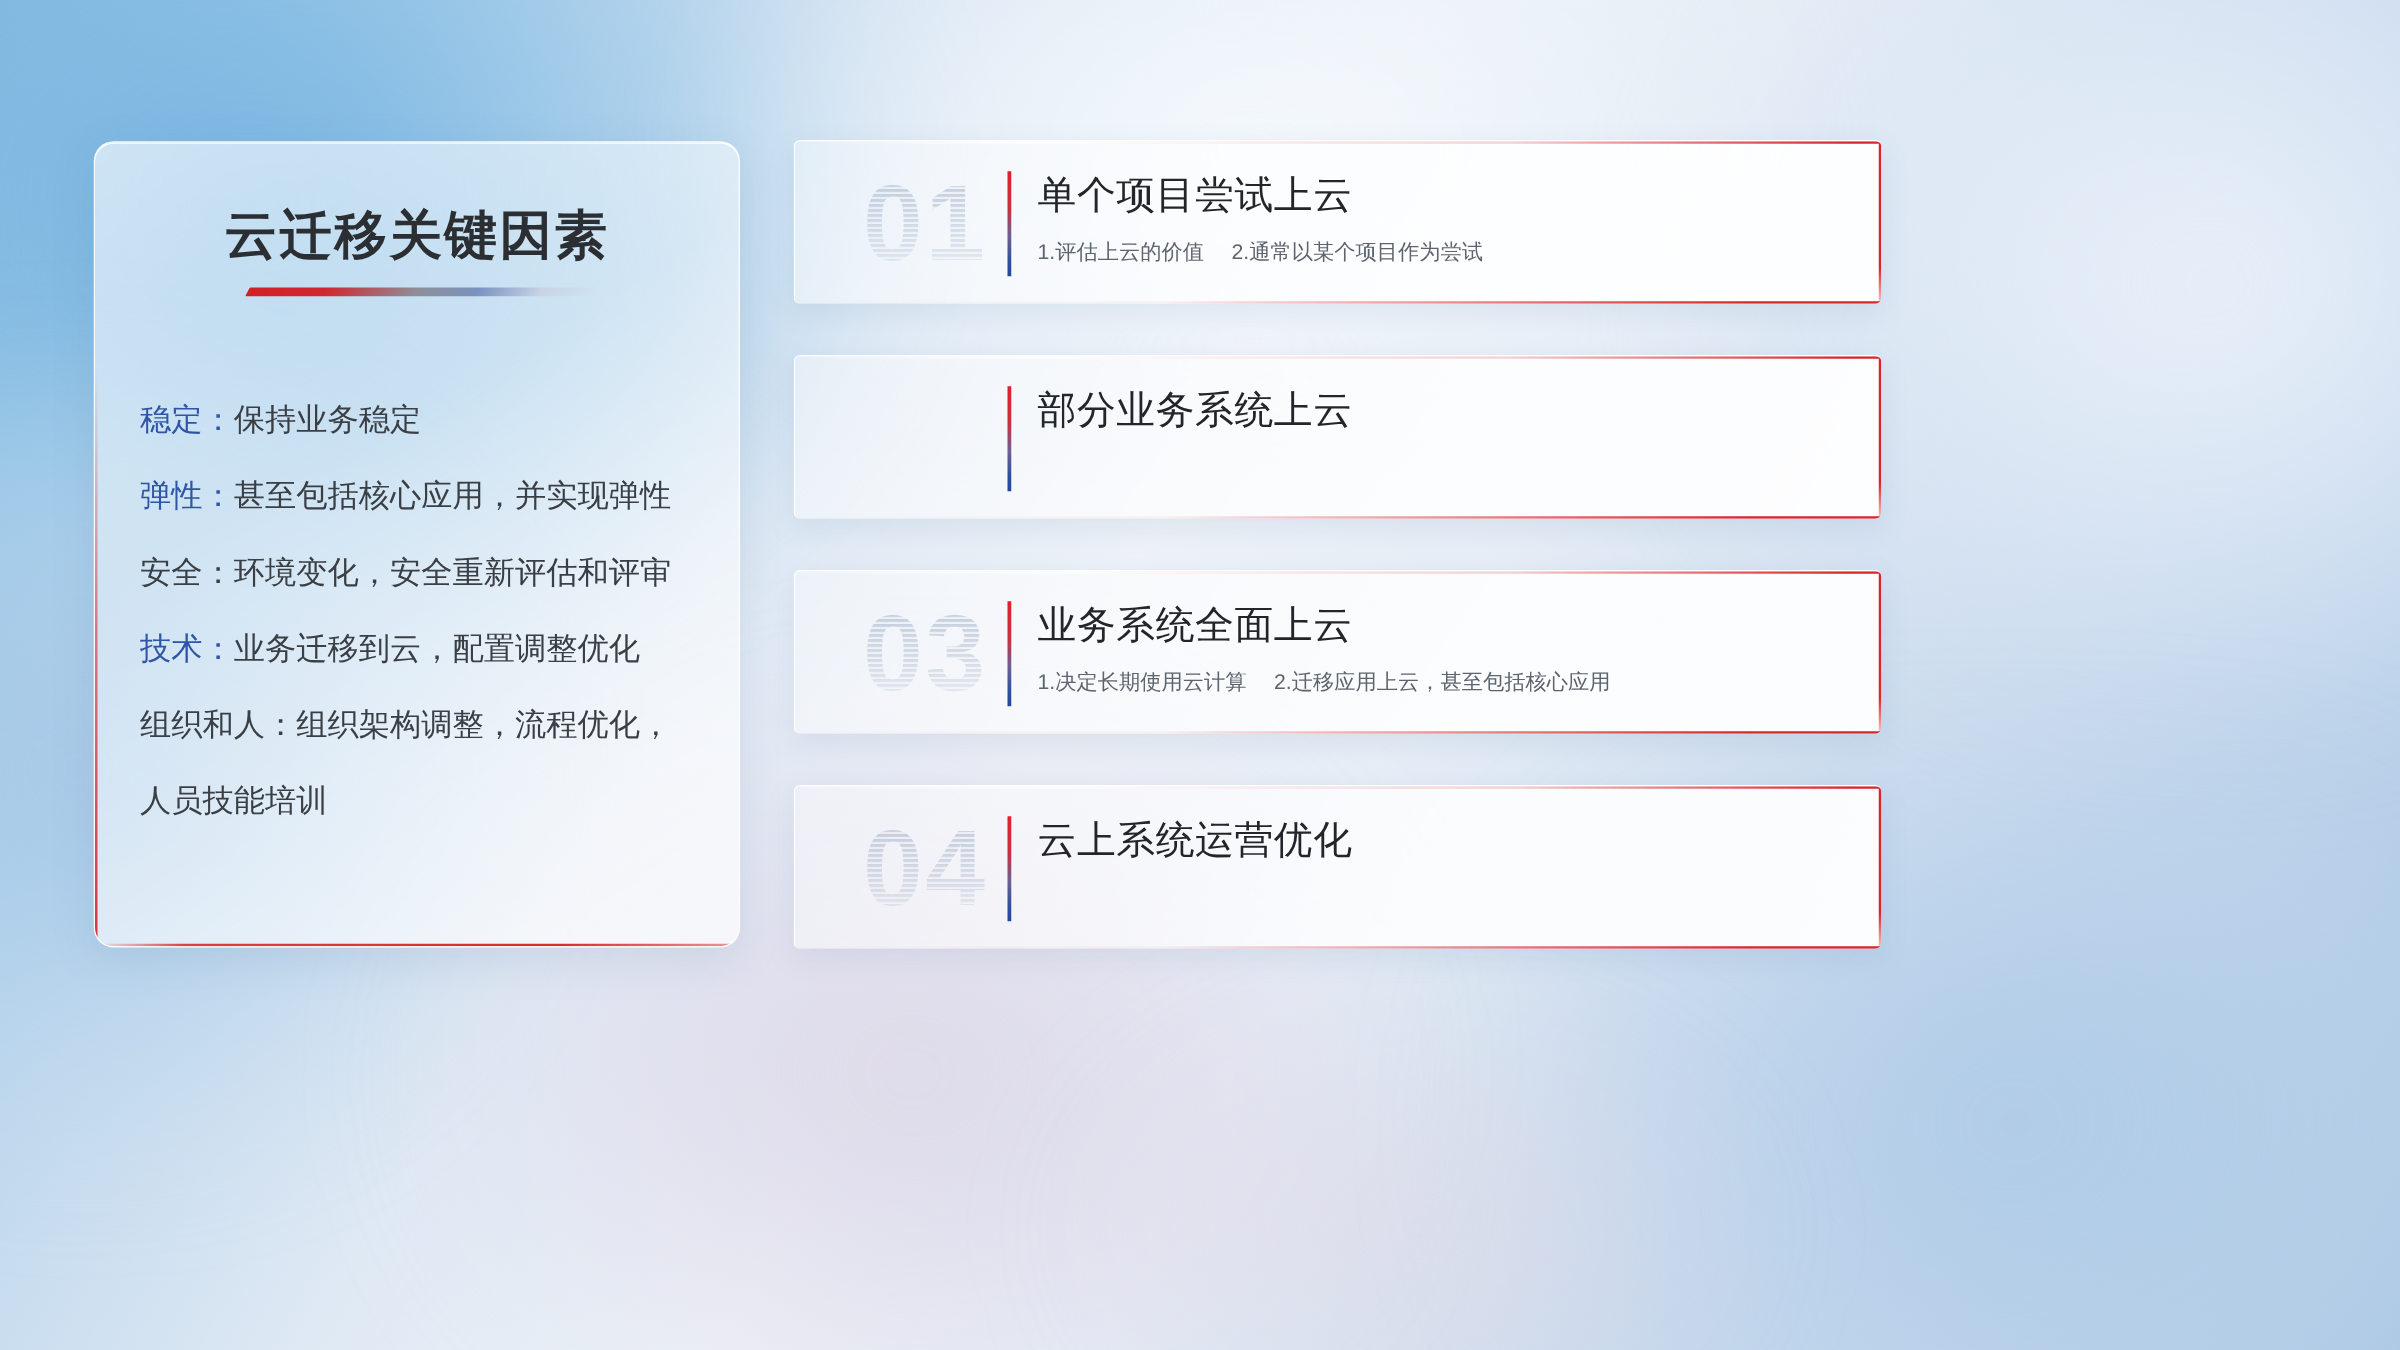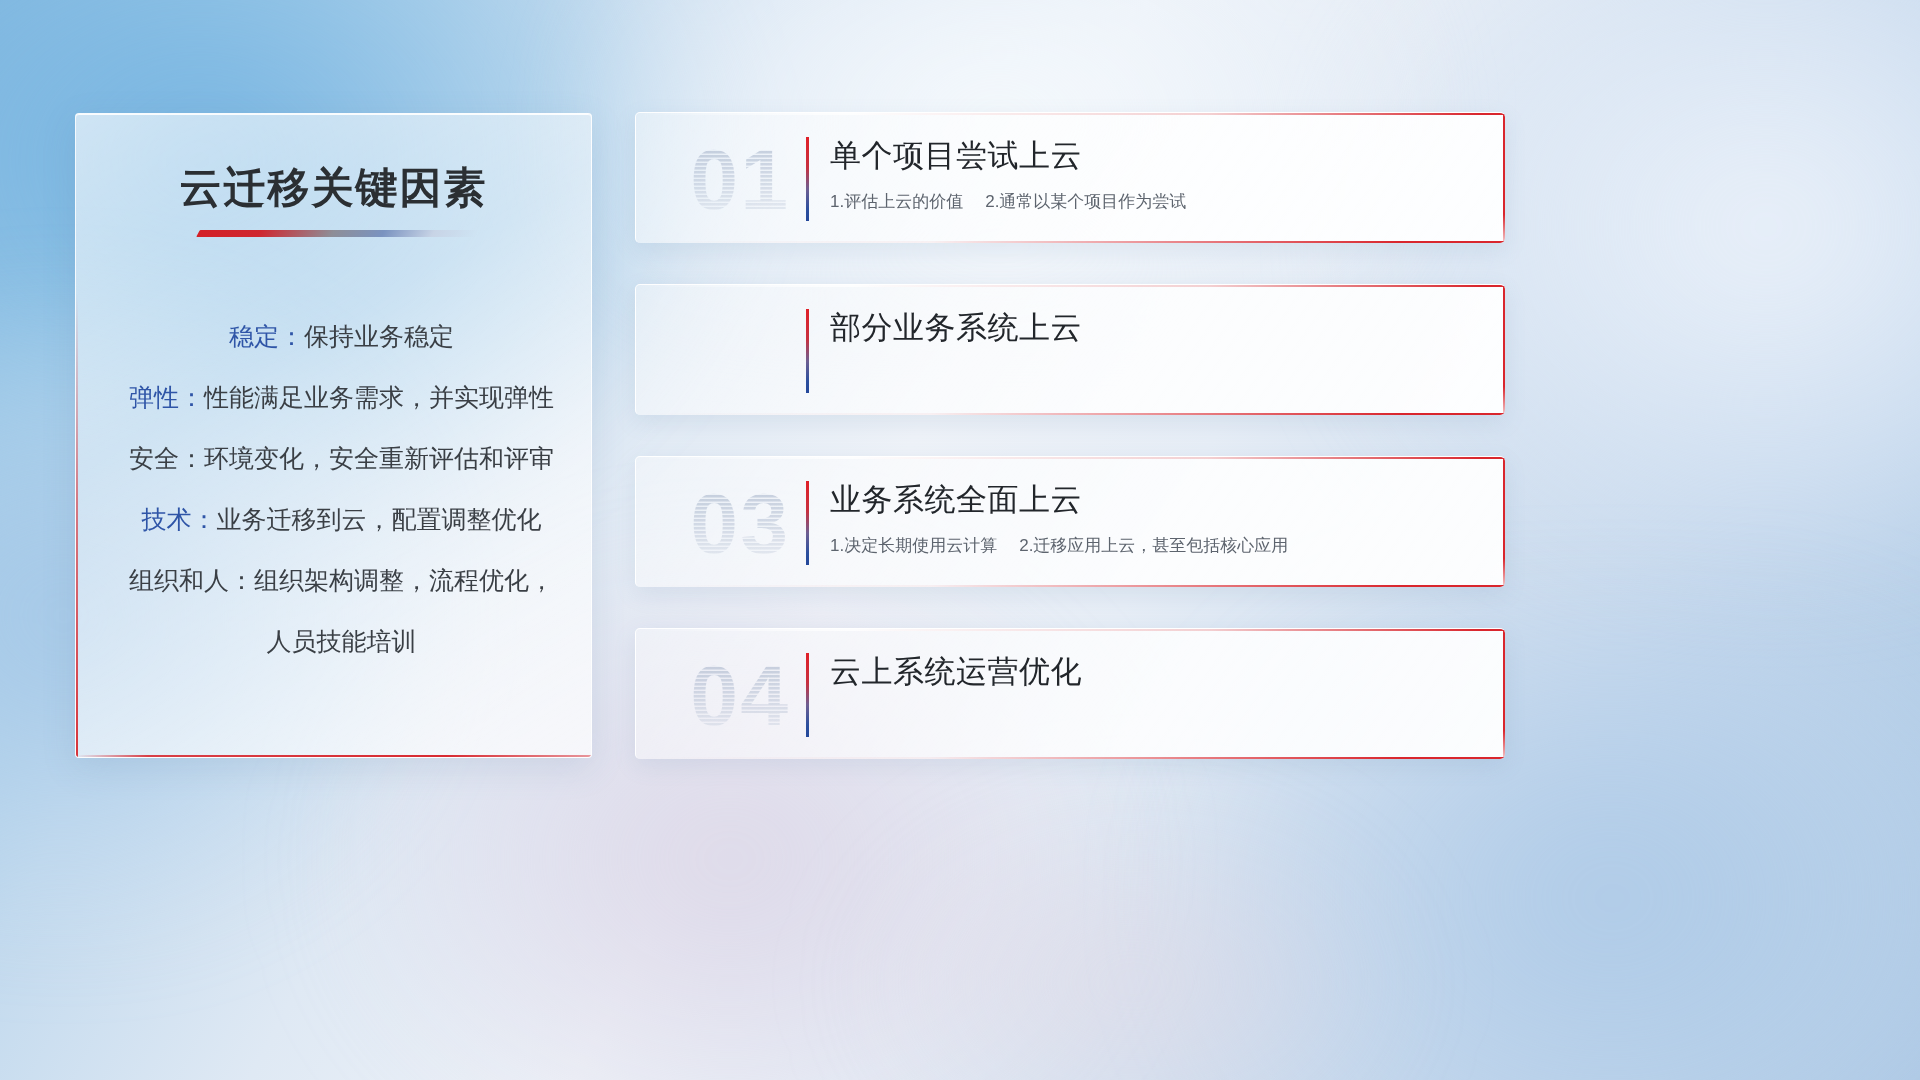--- a/index.html
+++ b/index.html
@@ -49,21 +49,21 @@
     background:radial-gradient(ellipse at 50% 50%, rgba(226,216,228,0.55) 0%, rgba(226,220,232,0) 70%);
     filter:blur(54px); }
 
   
   #stage { position:absolute; inset:0; }
 
   .left-card {
     position:absolute;
     left:75px; top:113px;
     width:517px; height:645px;
-    border-radius:4px;
+    border-radius:16px;
     background:linear-gradient(150deg, rgba(255,255,255,0.62) 0%, rgba(255,255,255,0.44) 38%, rgba(255,255,255,0.58) 72%, rgba(255,255,255,0.72) 100%);
     border:1px solid rgba(255,255,255,0.85);
     box-shadow:0 10px 34px rgba(92,128,170,0.16), inset 0 1px 0 rgba(255,255,255,0.9);
     overflow:hidden;
   }
   .left-card::after{
     content:""; position:absolute; left:0; right:0; bottom:0; height:2px;
     background:linear-gradient(90deg, rgba(214,32,39,0.0) 0%, rgba(214,32,39,0.85) 14%, rgba(214,32,39,0.95) 72%, rgba(214,32,39,0.45) 100%);
   }
   .left-card::before{
@@ -78,21 +78,21 @@
     color:#2b2f33;
   }
   .title-rule {
     position:absolute; left:122px; top:116px;
     width:280px; height:7px;
     background:linear-gradient(90deg, #d32027 0%, #cf2730 22%, #8e8e97 48%, #7a93c0 66%, #c8d4e6 84%, rgba(230,238,248,0) 100%);
     transform:skewX(-28deg);
     border-radius:1px;
   }
 
-  .kv-list { position:absolute; left:36px; right:20px; top:192px;text-align:center; }
+  .kv-list { position:absolute; left:36px; right:20px; top:192px; }
   .kv-row {
     font-size:25px; line-height:61px; color:#3a3f45; white-space:nowrap;
   }
   .kv-k { font-weight:400; }
   .kv-k.accent { color:#2f55a7; }
   .kv-v { color:#3a3f45; }
   .kv-row.cont { padding-left:0; }
 
   
   .steps { position:absolute; left:635px; top:112px; width:870px; }
@@ -166,21 +166,21 @@
   <div class="bg-b7"></div>
 </div>
 
 <div id="stage">
 
   <section class="left-card">
     <h1 class="panel-title">云迁移关键因素</h1>
     <div class="title-rule"></div>
     <div class="kv-list">
         <div class="kv-row"><span class="kv-k accent">稳定：</span><span class="kv-v">保持业务稳定</span></div>
-        <div class="kv-row"><span class="kv-k accent">弹性：</span><span class="kv-v">性能满足业务需求，并实现弹性</span></div>
+        <div class="kv-row"><span class="kv-k accent">弹性：</span><span class="kv-v">甚至包括核心应用，并实现弹性</span></div>
         <div class="kv-row"><span class="kv-k">安全：</span><span class="kv-v">环境变化，安全重新评估和评审</span></div>
         <div class="kv-row"><span class="kv-k accent">技术：</span><span class="kv-v">业务迁移到云，配置调整优化</span></div>
         <div class="kv-row"><span class="kv-k">组织和人：</span><span class="kv-v">组织架构调整，流程优化，</span></div>
         <div class="kv-row cont"><span class="kv-v">人员技能培训</span></div>
       </div>
   </section>
 
   <section class="steps">
       <article class="step">
         <div class="toprule"></div>

